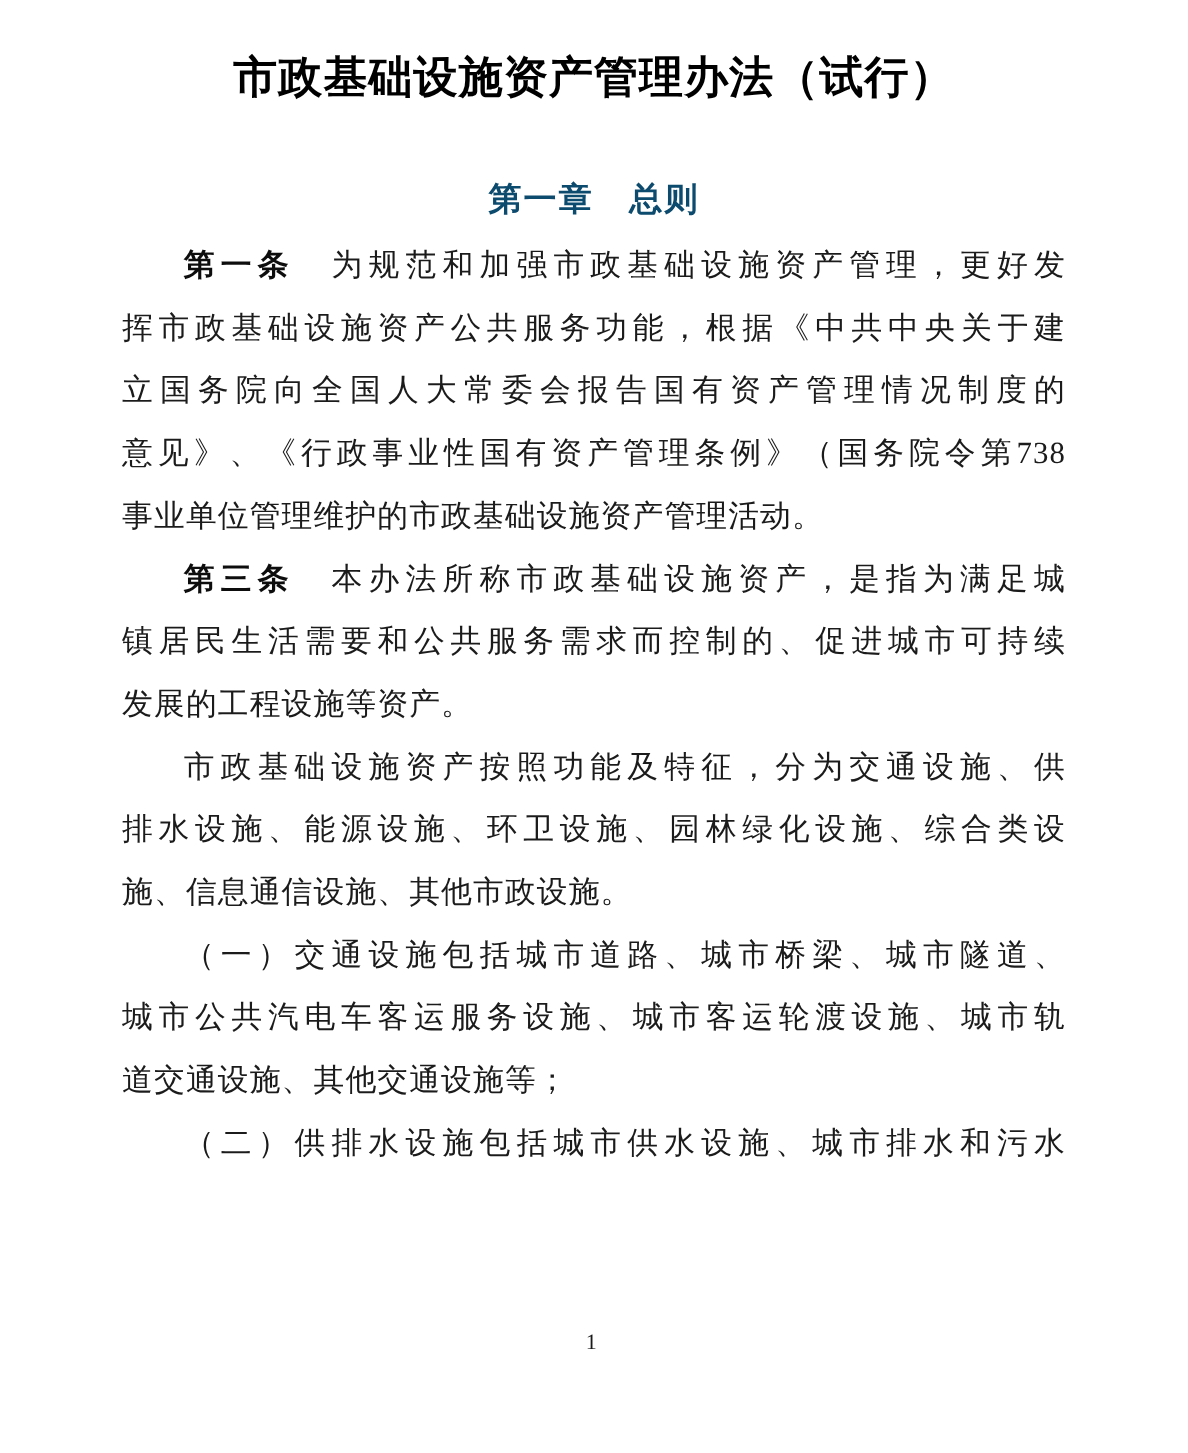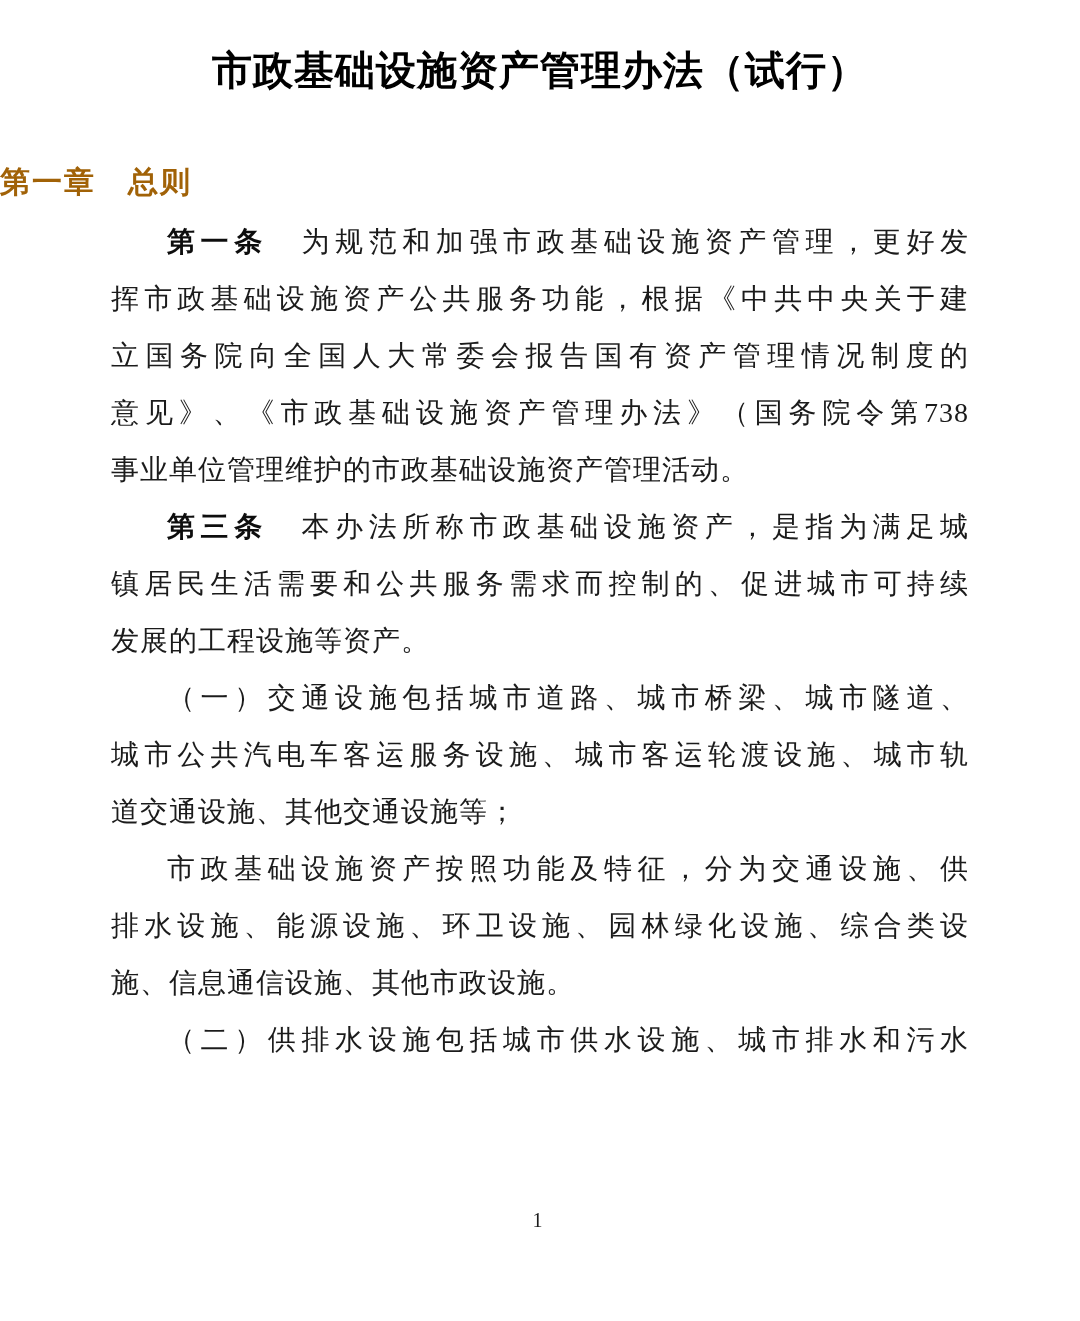--- a/index.html
+++ b/index.html
@@ -26,21 +26,22 @@
     font-weight: bold;
     text-align: center;
     color: #000000;
     letter-spacing: 1px;
   }
   .chapter {
     margin: 66px 0 0 0;
     font-size: 30px;
     line-height: 38px;
     font-weight: bold;
-    color: #a16207;
+    text-align: center;
+    color: #0c4a6e;
     letter-spacing: 2px;
   }
   .body {
     margin-top: 12px;
     padding: 0 111px;
   }
   .para {
     margin: 0;
   }
   .line {
@@ -79,38 +80,38 @@
 <body>
 
 <div class="page">
   <h1 class="title">市政基础设施资产管理办法（试行）</h1>
   <h2 class="chapter">第一章　总则</h2>
   <div class="body" id="doc-body">
       <div class="para">
         <div class="line indent"><b class="lead">第一条</b>　为规范和加强市政基础设施资产管理，更好发</div>
         <div class="line">挥市政基础设施资产公共服务功能，根据《中共中央关于建</div>
         <div class="line">立国务院向全国人大常委会报告国有资产管理情况制度的</div>
-        <div class="line">意见》、《市政基础设施资产管理办法》（国务院令第738</div>
+        <div class="line">意见》、《行政事业性国有资产管理条例》（国务院令第738</div>
       </div>
       <div class="para">
         <div class="line last">事业单位管理维护的市政基础设施资产管理活动。</div>
       </div>
       <div class="para">
         <div class="line indent"><b class="lead">第三条</b>　本办法所称市政基础设施资产，是指为满足城</div>
         <div class="line">镇居民生活需要和公共服务需求而控制的、促进城市可持续</div>
         <div class="line last">发展的工程设施等资产。</div>
       </div>
       <div class="para">
+        <div class="line indent">市政基础设施资产按照功能及特征，分为交通设施、供</div>
+        <div class="line">排水设施、能源设施、环卫设施、园林绿化设施、综合类设</div>
+        <div class="line last">施、信息通信设施、其他市政设施。</div>
+      </div>
+      <div class="para">
         <div class="line indent">（一）交通设施包括城市道路、城市桥梁、城市隧道、</div>
         <div class="line">城市公共汽电车客运服务设施、城市客运轮渡设施、城市轨</div>
         <div class="line last">道交通设施、其他交通设施等；</div>
-      </div>
-      <div class="para">
-        <div class="line indent">市政基础设施资产按照功能及特征，分为交通设施、供</div>
-        <div class="line">排水设施、能源设施、环卫设施、园林绿化设施、综合类设</div>
-        <div class="line last">施、信息通信设施、其他市政设施。</div>
       </div>
       <div class="para">
         <div class="line indent">（二）供排水设施包括城市供水设施、城市排水和污水</div>
       </div>
     </div>
   <div class="page-number">1</div>
 </div>
 
 </body></html>

